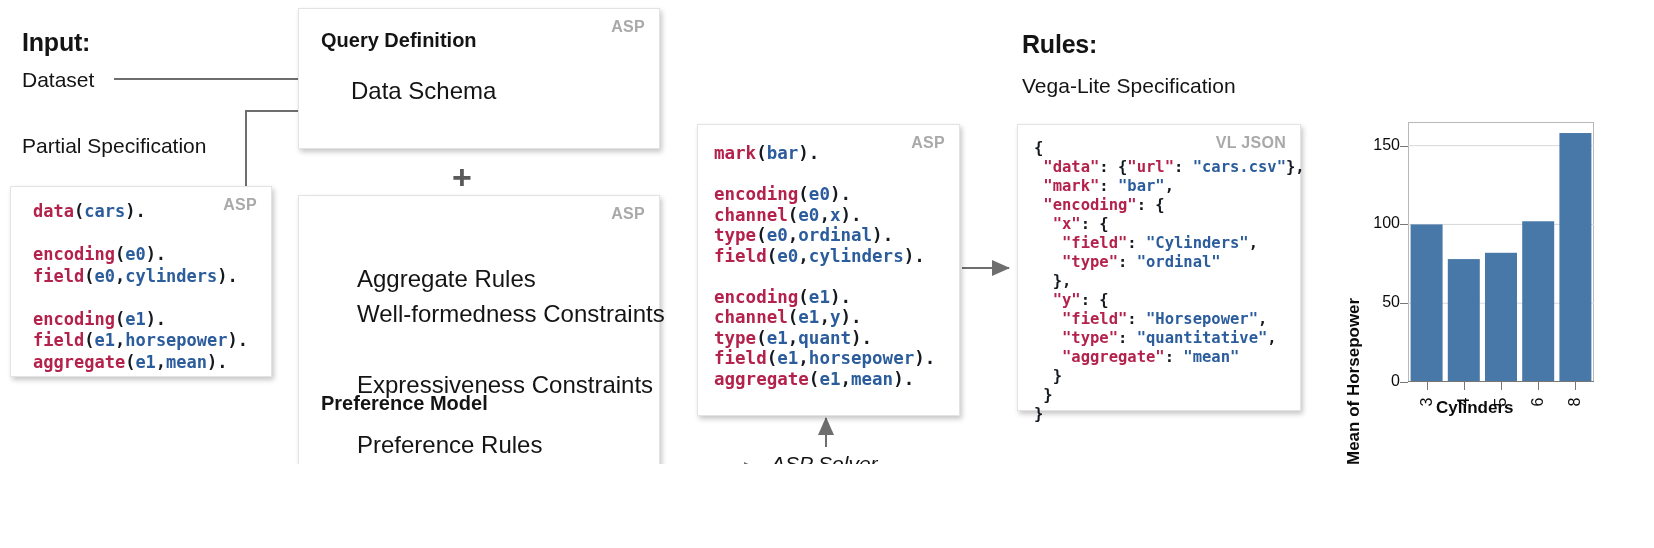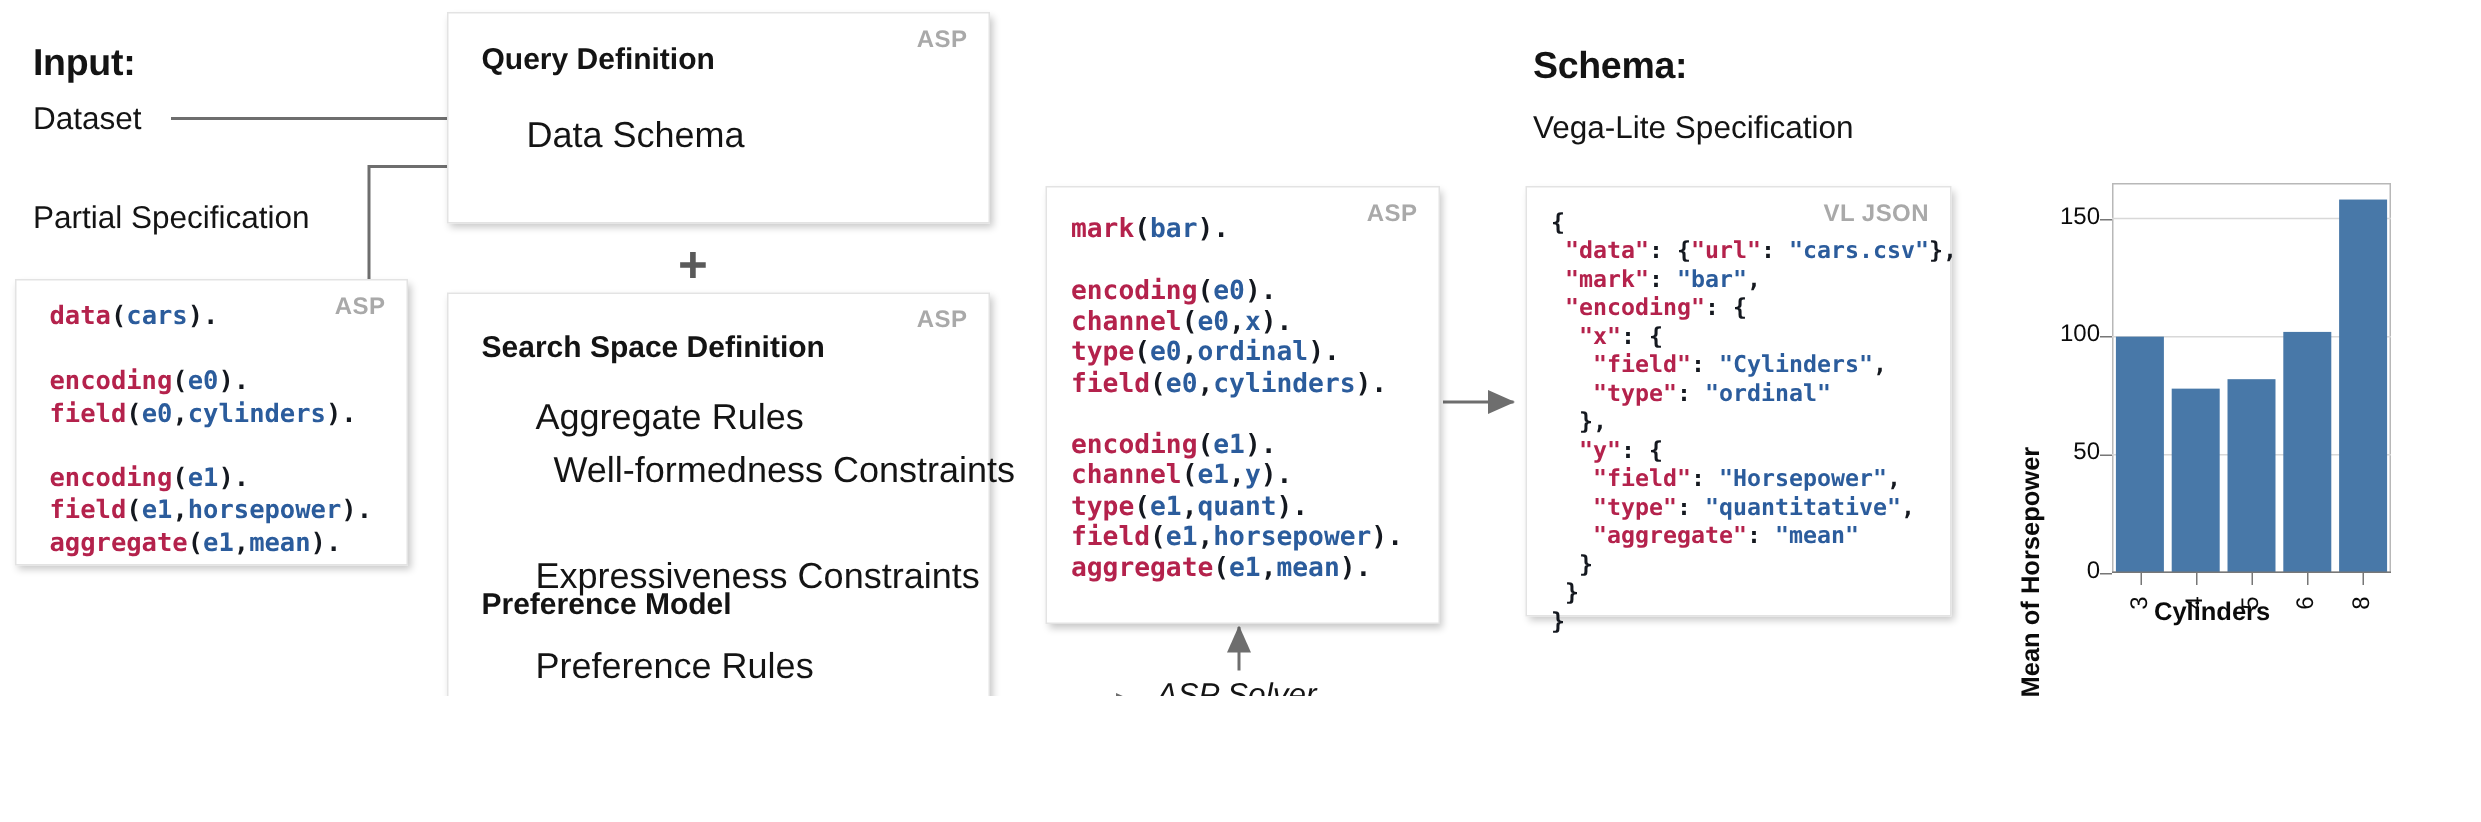--- a/index.html
+++ b/index.html
@@ -175,23 +175,22 @@
   <div class="abs panel" style="left:298px;top:8px;width:362px;height:141px;">
     <div class="panel-tag">ASP</div>
     <div class="abs panel-heading" style="left:22px;top:20px;">Query Definition</div>
     <div class="abs panel-item" style="left:52px;top:68px;">Data Schema</div>
   </div>
 
   <div class="abs plus" style="left:452px;top:160px;">+</div>
 
   <div class="abs panel" style="left:298px;top:195px;width:362px;height:311px;">
     <div class="panel-tag">ASP</div>
-    <div class="abs panel-heading" style="left:22px;top:25px;">Search Space Definition</div>
     <div class="abs panel-item" style="left:58px;top:69px;">Aggregate Rules</div>
-    <div class="abs panel-item" style="left:58px;top:104px;margin-left:12px;">Well-formedness Constraints</div>
+    <div class="abs panel-item" style="left:58px;top:104px;">Well-formedness Constraints</div>
     <div class="abs panel-item" style="left:58px;top:139px;margin-top:36px;">Expressiveness Constraints</div>
     <div class="abs panel-heading" style="left:22px;top:196px;">Preference Model</div>
     <div class="abs panel-item" style="left:58px;top:235px;">Preference Rules</div>
     <div class="abs panel-item" style="left:58px;top:270px;">Weights</div>
   </div>
 
   <div class="abs solver-title" style="left:771px;top:452px;">ASP Solver</div>
   <div class="abs solver-sub" style="left:787px;top:492px;">clingo</div>
 
   <div class="abs panel" style="left:697px;top:124px;width:263px;height:292px;">
@@ -203,21 +202,21 @@
 <span class="pred">type</span><span class="punc">(</span><span class="arg">e0</span><span class="punc">,</span><span class="arg">ordinal</span><span class="punc">).</span>
 <span class="pred">field</span><span class="punc">(</span><span class="arg">e0</span><span class="punc">,</span><span class="arg">cylinders</span><span class="punc">).</span>
 
 <span class="pred">encoding</span><span class="punc">(</span><span class="arg">e1</span><span class="punc">).</span>
 <span class="pred">channel</span><span class="punc">(</span><span class="arg">e1</span><span class="punc">,</span><span class="arg">y</span><span class="punc">).</span>
 <span class="pred">type</span><span class="punc">(</span><span class="arg">e1</span><span class="punc">,</span><span class="arg">quant</span><span class="punc">).</span>
 <span class="pred">field</span><span class="punc">(</span><span class="arg">e1</span><span class="punc">,</span><span class="arg">horsepower</span><span class="punc">).</span>
 <span class="pred">aggregate</span><span class="punc">(</span><span class="arg">e1</span><span class="punc">,</span><span class="arg">mean</span><span class="punc">).</span></div>
   </div>
 
-  <div class="abs section-title" style="left:1022px;top:30px;">Schema:</div>
+  <div class="abs section-title" style="left:1022px;top:30px;">Rules:</div>
   <div class="abs section-sub" style="left:1022px;top:74px;">Vega-Lite Specification</div>
 
   <div class="abs panel" style="left:1017px;top:124px;width:284px;height:287px;">
     <div class="panel-tag">VL JSON</div>
     <div class="code" style="position:absolute;left:16px;top:14px;font-size:15.5px;line-height:19px;"><span class="jpun">{</span>
 <span class="jpun"> </span><span class="jkey">"data"</span><span class="jpun">: {</span><span class="jkey">"url"</span><span class="jpun">: </span><span class="jstr">"cars.csv"</span><span class="jpun">},</span>
 <span class="jpun"> </span><span class="jkey">"mark"</span><span class="jpun">: </span><span class="jstr">"bar"</span><span class="jpun">,</span>
 <span class="jpun"> </span><span class="jkey">"encoding"</span><span class="jpun">: {</span>
 <span class="jpun">  </span><span class="jkey">"x"</span><span class="jpun">: {</span>
 <span class="jpun">   </span><span class="jkey">"field"</span><span class="jpun">: </span><span class="jstr">"Cylinders"</span><span class="jpun">,</span>

